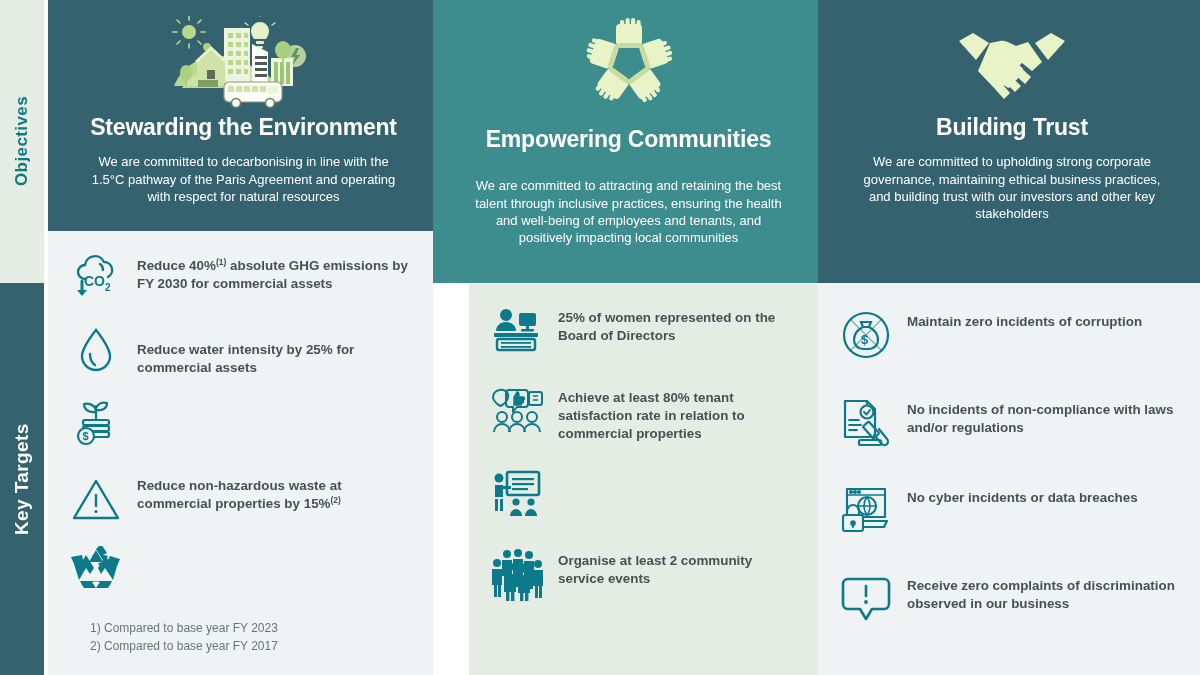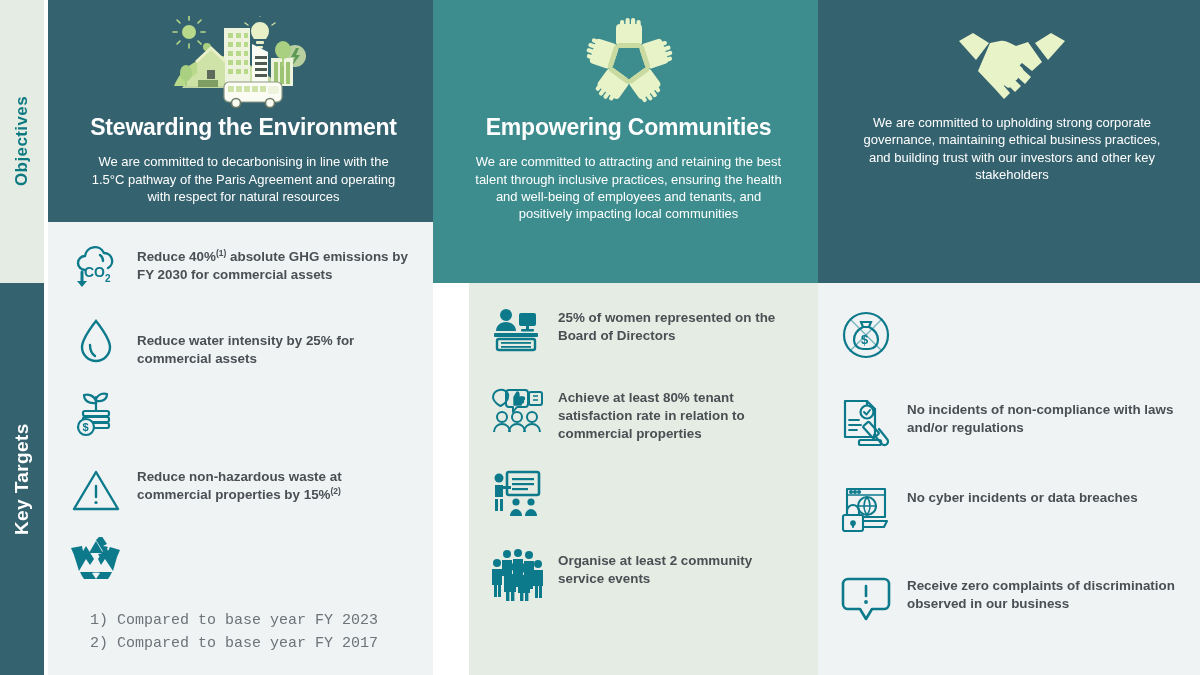--- a/index.html
+++ b/index.html
@@ -30,21 +30,21 @@
   .col-1 { width:385px; }
   .col-2 { width:385px; }
   .col-3 { width:382px; }
 
   .head {
     height:283px; position:relative;
     display:flex; flex-direction:column; align-items:center;
     padding:14px 18px 0 24px; color:#ffffff; text-align:center;
   }
   .head-1 { background:#35626f; }
-  .head-2 { background:#3d8c8e; }
+  .head-2 { background:#3d8c8e;gap:12px; }
   .head-3 { background:#35626f; }
 
   .head-icon { height:96px; display:flex; align-items:center; justify-content:center; margin-bottom:4px; }
   .head-title { font-size:23px; font-weight:bold; line-height:1.15; margin-bottom:13px; letter-spacing:-.2px; }
   .head-desc { font-size:13px; line-height:1.33; max-width:320px; }
 
   .body {
     flex:1 1 auto; padding:20px 16px 6px 20px;
     display:flex; flex-direction:column;
   }
@@ -57,21 +57,21 @@
     margin-bottom:22px;
   }
   .t-icon { flex:0 0 56px; width:56px; height:56px; display:flex; align-items:center; justify-content:center; }
   .t-text {
     font-size:13.4px; font-weight:bold; color:#4a4f54;
     line-height:1.33; padding-top:6px;
   }
   .t-text sup { font-size:8.5px; vertical-align:super; font-weight:bold; }
 
   .footnotes { margin-top:auto; padding:0 0 14px 22px; }
-  .footnote { font-size:15px; color:#6d7378; line-height:1.5;font-family:Liberation Mono, monospace; }
+  .footnote { font-size:12px; color:#6d7378; line-height:1.5; }
 
   .sp-1 .target:nth-child(1){ margin-bottom:14px; }
   .sp-1 .target:nth-child(2){ margin-bottom:18px;align-items:flex-end; }
   .sp-1 .target:nth-child(3){ margin-bottom:20px; }
   .sp-1 .target:nth-child(4){ margin-bottom:14px; }
 
   .sp-2 .target { margin-bottom:24px; }
   .sp-3 .target { margin-bottom:32px; }
   .sp-3 .target:nth-child(1){ margin-top:4px; }
 </style>
@@ -406,36 +406,38 @@
         <div class="head-icon">
           <svg width="110" height="74" viewBox="0 0 110 74" fill="#e8f3c8">
             <path d="M2 16l14-8 16 10-13 17z"></path>
             <path d="M108 16L94 8 78 18l13 17z"></path>
             <path d="M33 18l10-2c4-1 7 1 10 2l6 3 12-4 14 20-10 9-10-8-3 3 12 11-6 7-11-10-2 3 9 9-6 6-9-9-2 3 6 7-6 6-9-10-17-18z"></path>
             <rect x="55" y="40" width="12" height="7" rx="3.5" transform="rotate(42 61 43)"></rect>
             <rect x="50" y="47" width="12" height="7" rx="3.5" transform="rotate(42 56 50)"></rect>
             <rect x="45" y="54" width="11" height="7" rx="3.5" transform="rotate(42 50 57)"></rect>
           </svg>
         </div>
+        <div class="head-title">Building Trust</div>
         <div class="head-desc">We are committed to upholding strong corporate governance, maintaining ethical business practices, and building trust with our investors and other key stakeholders</div>
       </div>
 
       <div class="body body-3 sp-3">
 
         <div class="target">
           <div class="t-icon">
             <svg width="52" height="52" viewBox="0 0 52 52" fill="none" stroke="#0d7a8c" stroke-width="2.2" stroke-linecap="round">
               <circle cx="26" cy="26" r="22"></circle>
               <path d="M10 10L42 42" stroke-width="1.2" opacity=".55"></path>
               <path d="M42 10L10 42" stroke-width="1.2" opacity=".55"></path>
               <path d="M21 13h10l-2 5h-6z"></path>
               <path d="M23 18c-6 3-9 8-9 13a9 9 0 0 0 9 9h6a9 9 0 0 0 9-9c0-5-3-10-9-13z"></path>
               <text x="21" y="35" font-family="Liberation Sans, sans-serif" font-size="13" font-weight="bold" fill="#0d7a8c" stroke="none">$</text>
             </svg>
           </div>
+          <div class="t-text">Maintain zero incidents of corruption</div>
         </div>
 
         <div class="target">
           <div class="t-icon">
             <svg width="54" height="54" viewBox="0 0 54 54" fill="none" stroke="#0d7a8c" stroke-width="2.2" stroke-linecap="round" stroke-linejoin="round">
               <path d="M6 5h22l8 8v28H6z"></path>
               <path d="M28 5v8h8"></path>
               <circle cx="28" cy="16" r="6.5" fill="#eff3f4"></circle>
               <path d="M25 16l2.5 2.5L31 14" stroke-width="2"></path>
               <path d="M10 24h10M10 29h12M10 34h8" stroke-width="1.8"></path>

